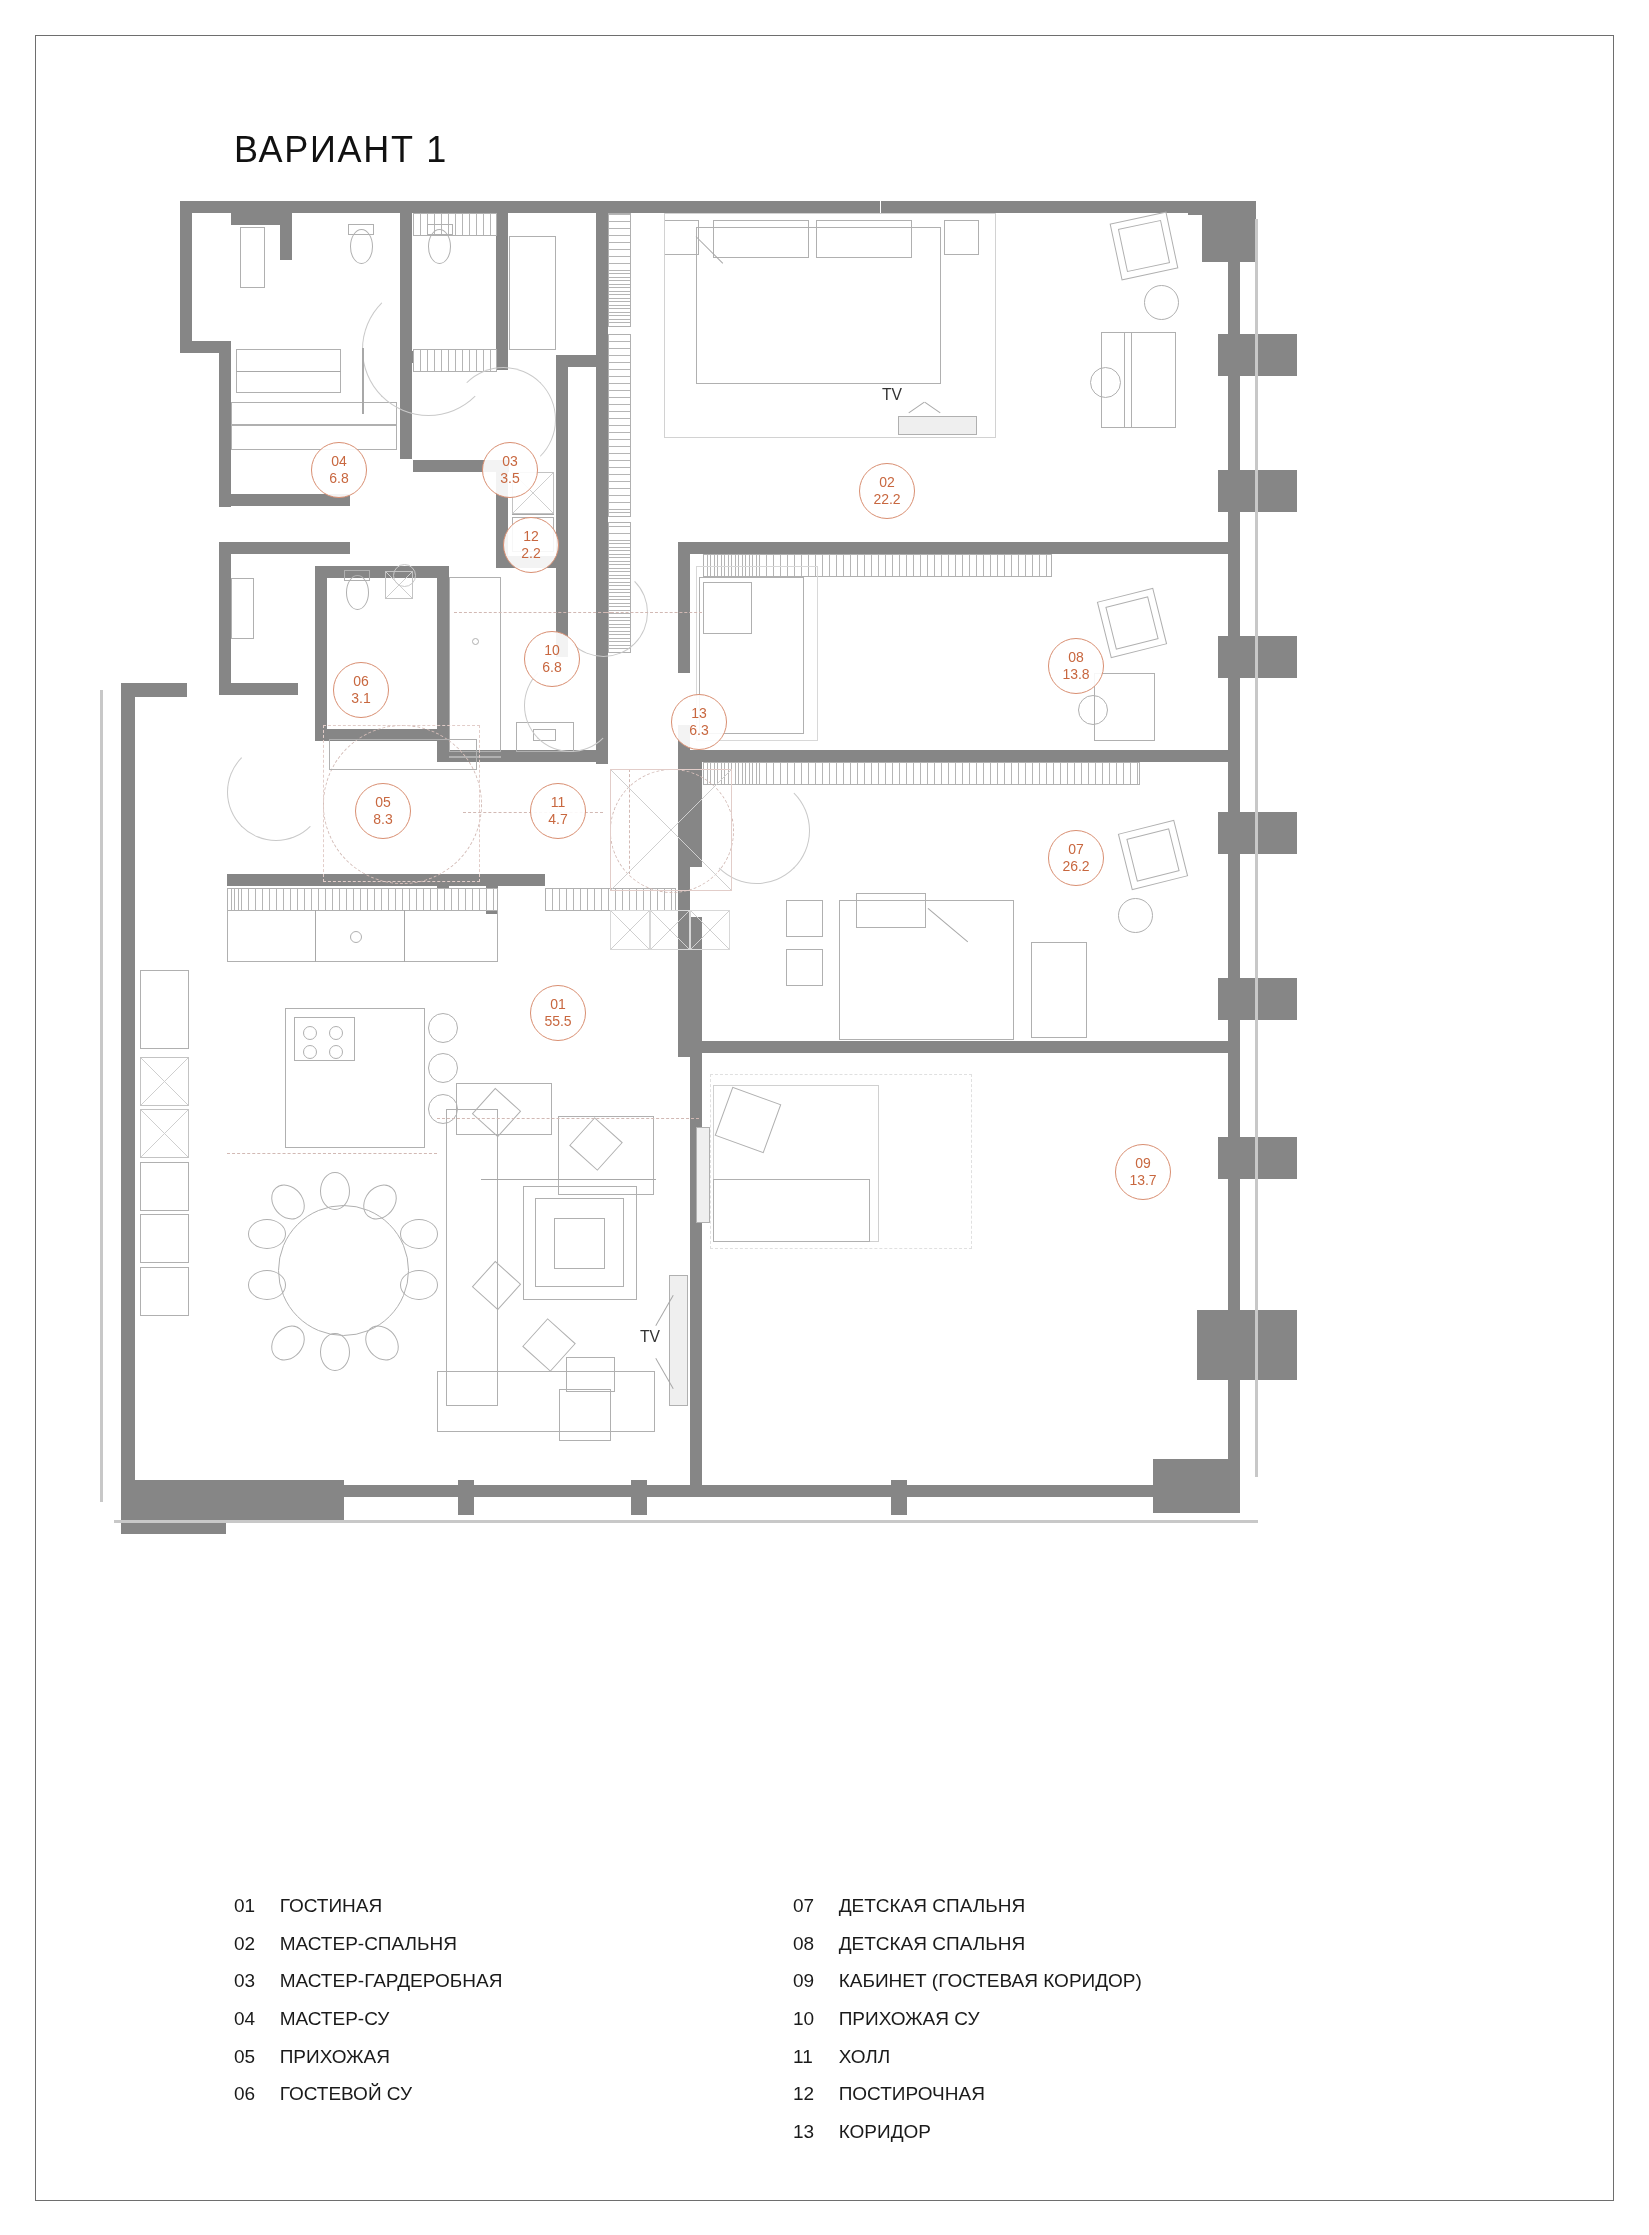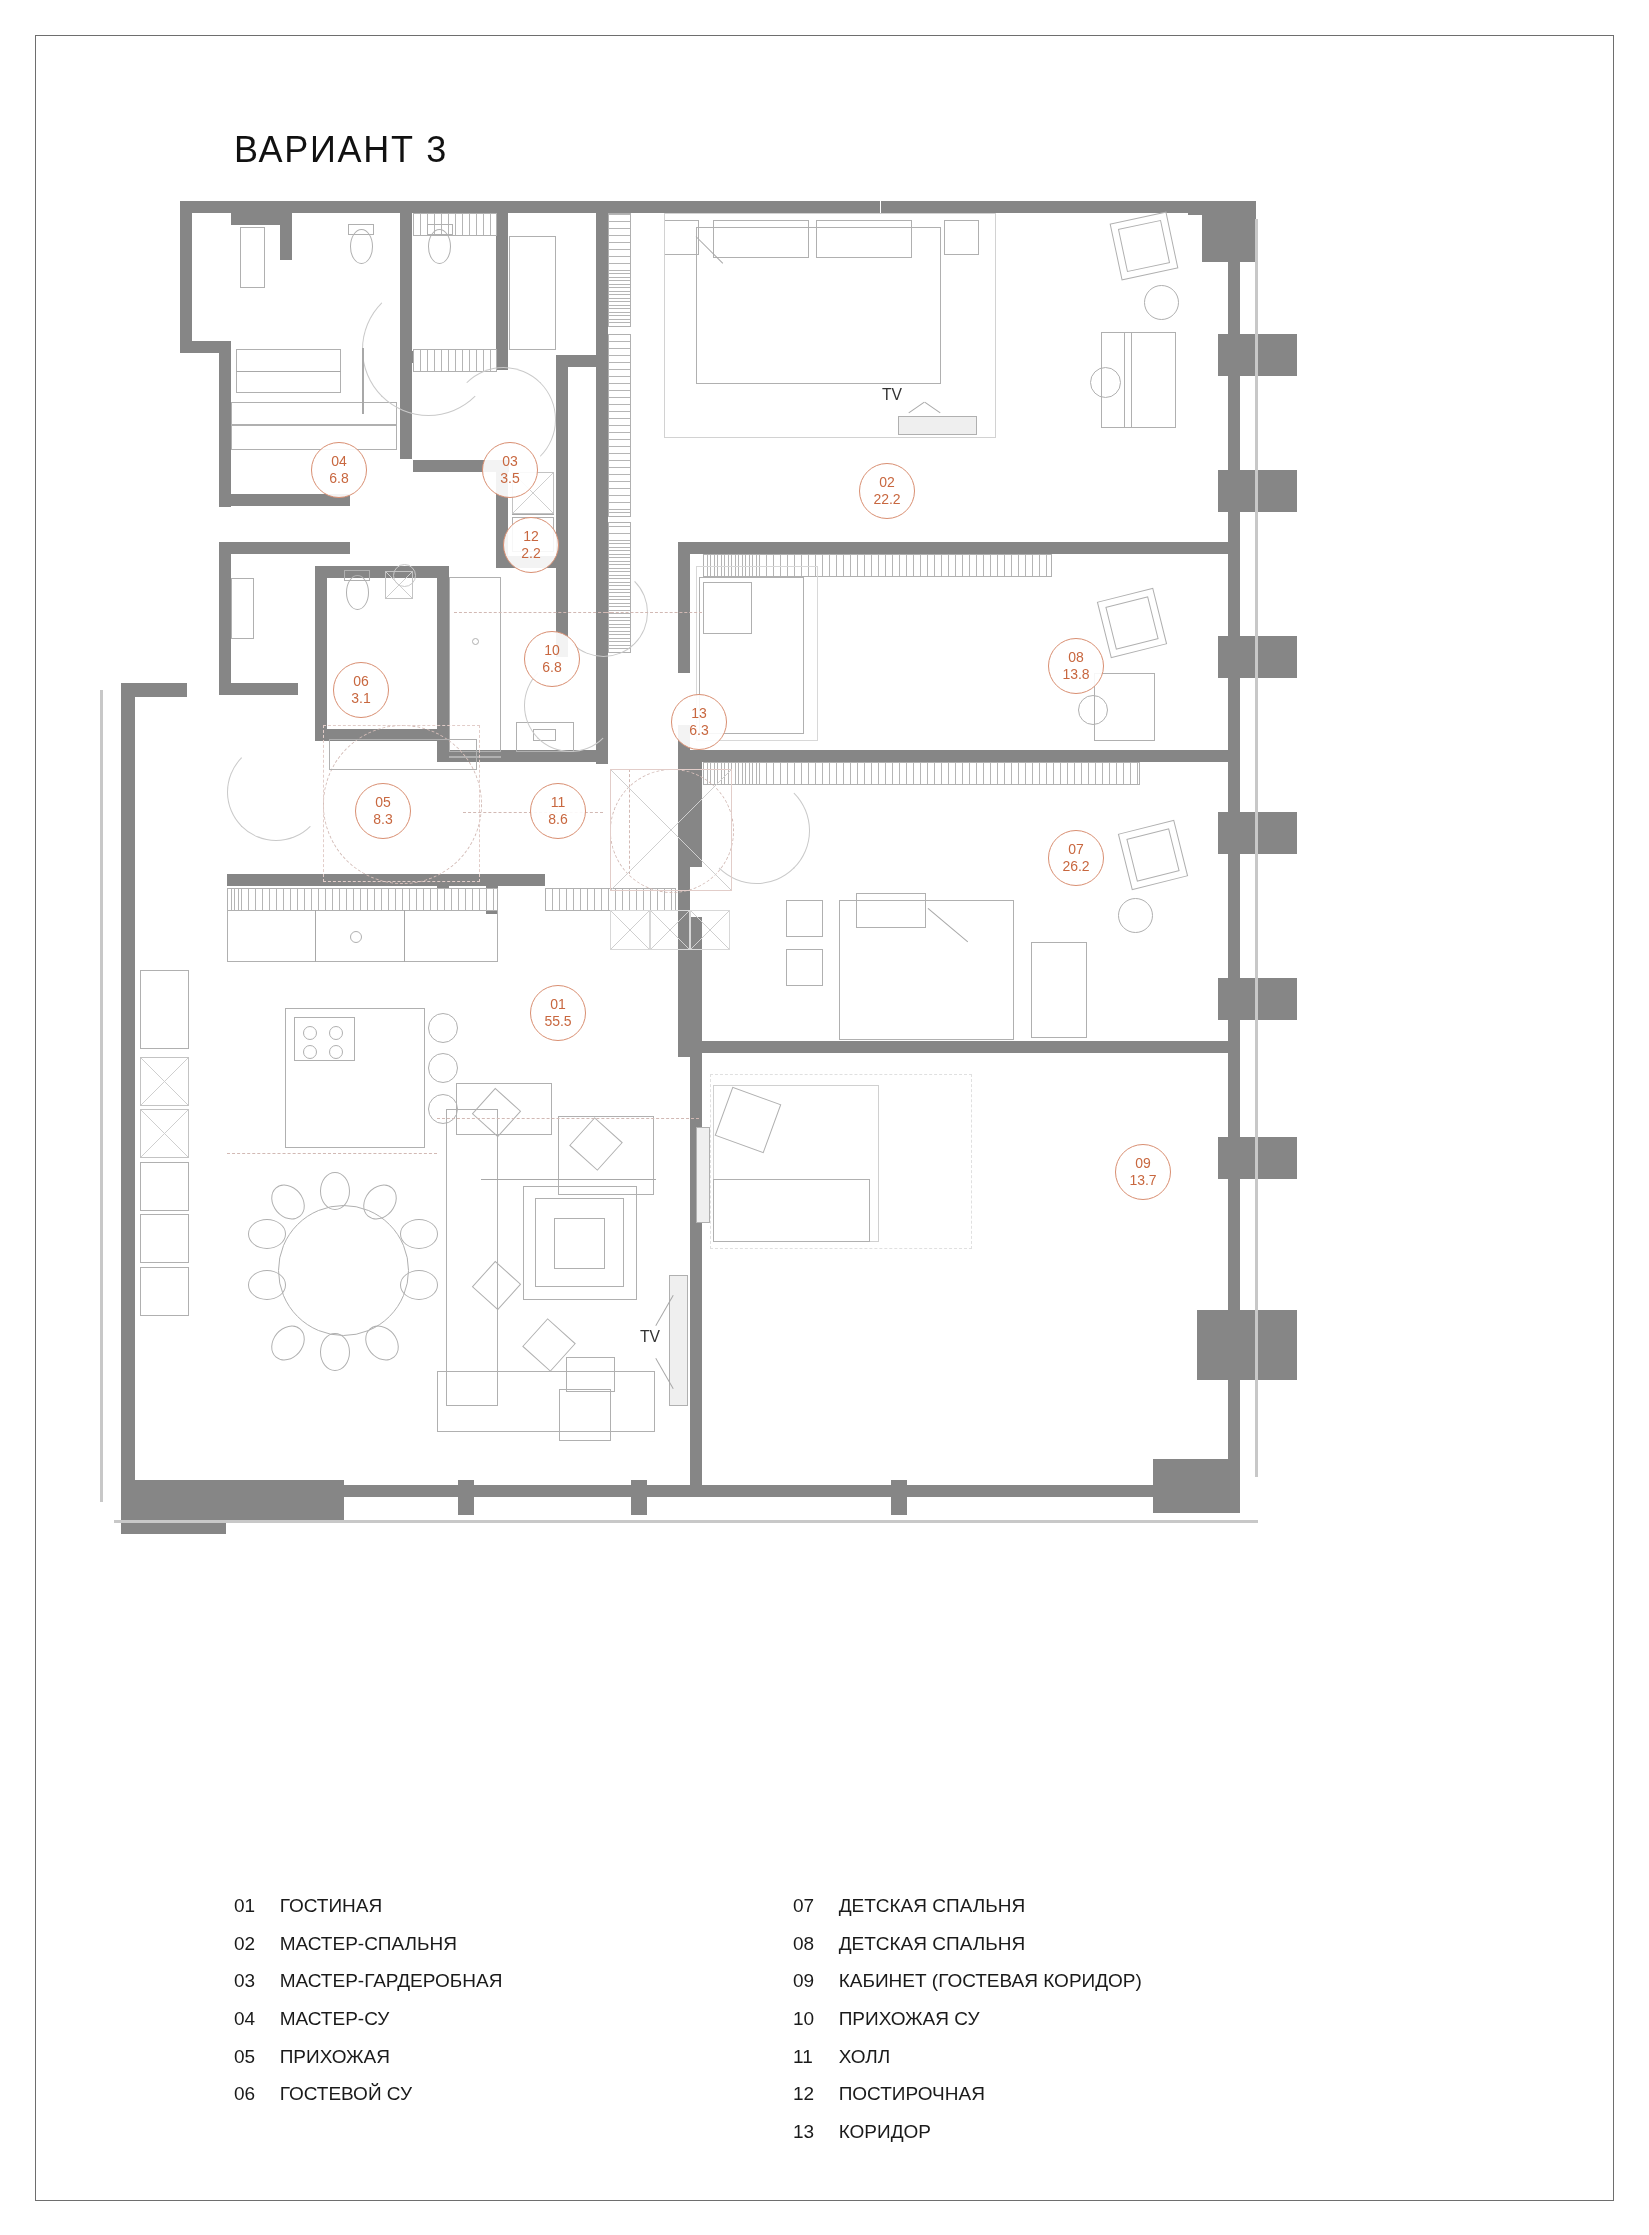--- a/index.html
+++ b/index.html
@@ -42,21 +42,21 @@
   #legend .colB{left:559px;}
   #legend .row{display:flex;gap:15.7px;margin-bottom:15.7px;white-space:nowrap;}
   #legend .num{width:30px;}
 </style>
 </head>
 <body>
 
 <div id="page">
   <div id="frame"></div>
 
-  <div id="title">ВАРИАНТ 3</div>
+  <div id="title">ВАРИАНТ 1</div>
 
   <div id="plan">
 
     <div class="wall" style="left:5.2px;top:0px;width:700px;height:12.2px;"></div>
     <div class="wall" style="left:706px;top:0px;width:15.7px;height:12.2px;"></div>
     <div class="wall" style="left:721px;top:0px;width:332px;height:12.2px;"></div>
 
     <div class="wall" style="left:1027px;top:0px;width:54px;height:61px;"></div>
     <div class="wall" style="left:1013px;top:0px;width:68px;height:14px;"></div>
 
@@ -333,21 +333,21 @@
     <div class="tag" style="left:496px;top:493px;">
       <span class="n">13</span>
       <span class="a">6.3</span>
     </div>
     <div class="tag" style="left:180px;top:582px;">
       <span class="n">05</span>
       <span class="a">8.3</span>
     </div>
     <div class="tag" style="left:355px;top:582px;">
       <span class="n">11</span>
-      <span class="a">8.6</span>
+      <span class="a">4.7</span>
     </div>
     <div class="tag" style="left:873px;top:629px;">
       <span class="n">07</span>
       <span class="a">26.2</span>
     </div>
     <div class="tag" style="left:355px;top:784px;">
       <span class="n">01</span>
       <span class="a">55.5</span>
     </div>
     <div class="tag" style="left:940px;top:943px;">

